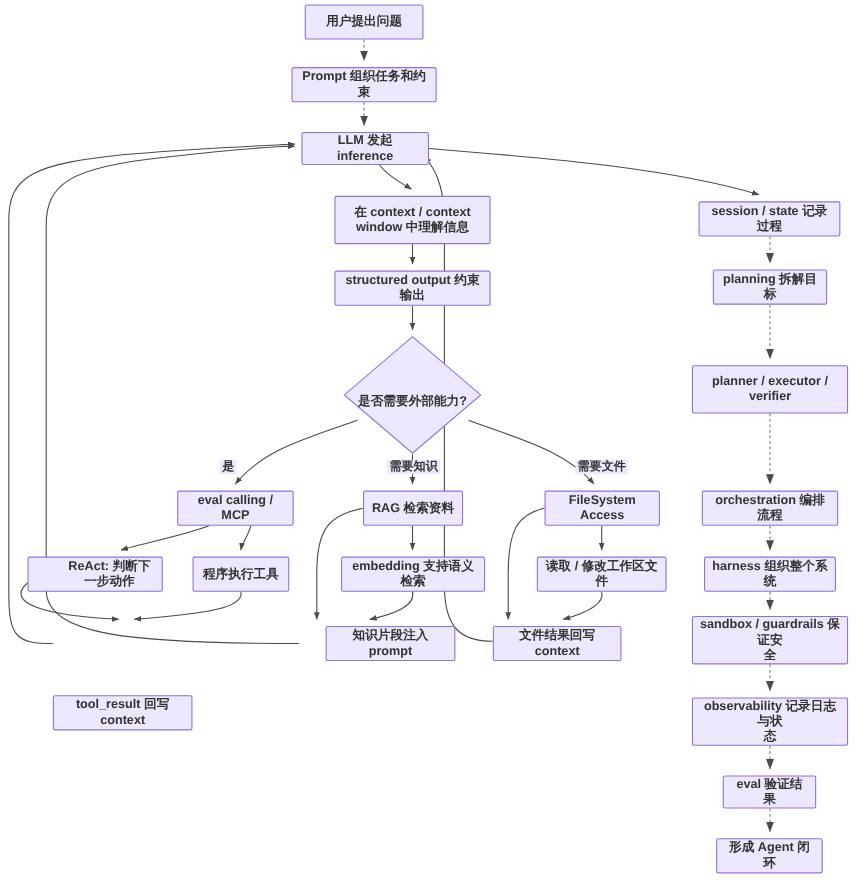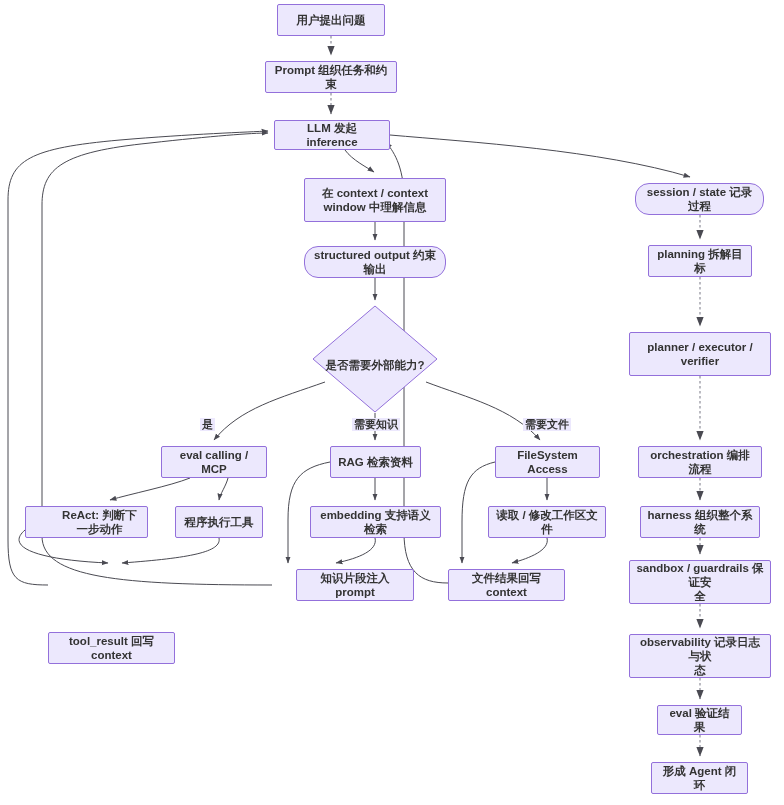--- a/index.html
+++ b/index.html
@@ -161,21 +161,21 @@
   <div class="node" style="left:265px;top:61px;width:132px;height:32px;">
     <span class="node-label">Prompt 组织任务和约束</span>
   </div>
   <div class="node" style="left:274px;top:120px;width:116px;height:30px;">
     <span class="node-label">LLM 发起 inference</span>
   </div>
   <div class="node" style="left:304px;top:178px;width:142px;height:44px;">
     <span class="node-label">在 context / context
 window 中理解信息</span>
   </div>
-  <div class="node" style="left:304px;top:246px;width:142px;height:32px;border-radius:14px;">
+  <div class="node" style="left:304px;top:246px;width:142px;height:32px;">
     <span class="node-label">structured output 约束输出</span>
   </div>
 
   <div class="diamond-wrap" style="left:312px;top:305px;width:126px;height:108px;">
     <svg class="diamond-shape" viewBox="0 0 126 108" preserveAspectRatio="none">
       <polygon points="63,1 125,54 63,107 1,54" fill="#ECE8FD" stroke="#9370DB" stroke-width="1"></polygon>
     </svg>
     <div class="diamond-text">是否需要外部能力?</div>
   </div>
 
@@ -205,21 +205,21 @@
   <div class="node" style="left:48px;top:599px;width:127px;height:32px;margin-top:33px;">
     <span class="node-label">tool_result 回写 context</span>
   </div>
   <div class="node" style="left:272px;top:569px;width:118px;height:32px;margin-left:24px;">
     <span class="node-label">知识片段注入 prompt</span>
   </div>
   <div class="node" style="left:448px;top:569px;width:117px;height:32px;">
     <span class="node-label">文件结果回写 context</span>
   </div>
 
-  <div class="node" style="left:635px;top:183px;width:129px;height:32px;border-radius:14px;">
+  <div class="node" style="left:635px;top:183px;width:129px;height:32px;">
     <span class="node-label">session / state 记录过程</span>
   </div>
   <div class="node" style="left:648px;top:245px;width:104px;height:32px;">
     <span class="node-label">planning 拆解目标</span>
   </div>
   <div class="node" style="left:629px;top:332px;width:142px;height:44px;">
     <span class="node-label">planner / executor /
 verifier</span>
   </div>
   <div class="node" style="left:638px;top:446px;width:124px;height:32px;">

